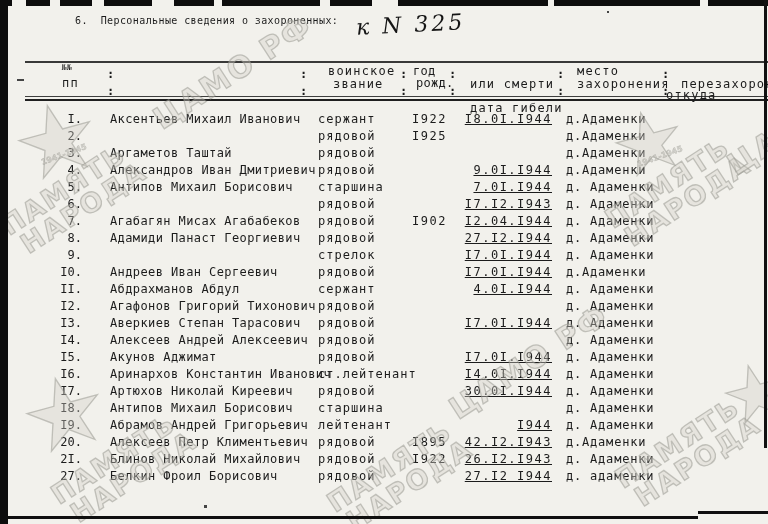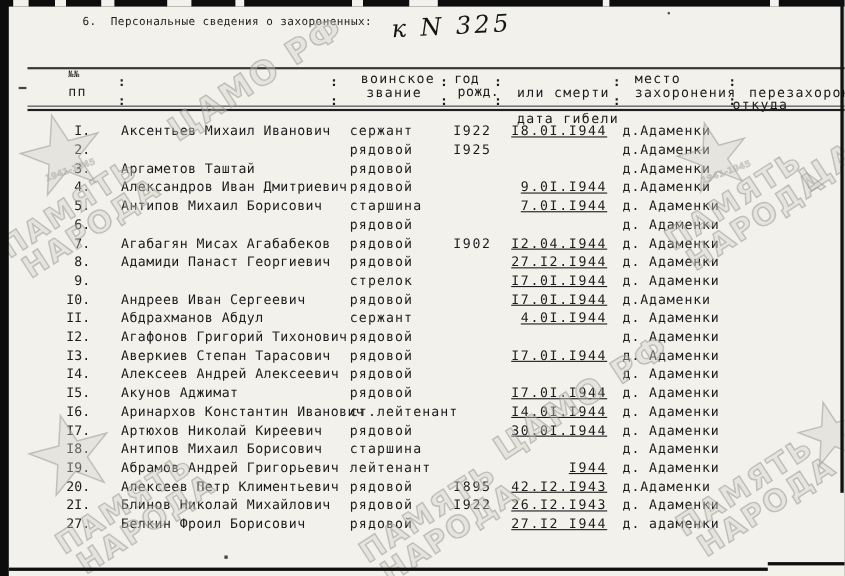--- a/index.html
+++ b/index.html
@@ -175,20 +175,21 @@
       <span class="c c-rank">старшина</span>
       <span class="c c-born"></span>
       <span class="c c-died">7.0I.I944</span>
       <span class="c c-place">д. Адаменки</span>
     </div>
 
     <div class="row">
       <span class="c c-num">6.</span>
       <span class="c c-rank">рядовой</span>
       <span class="c c-born"></span>
+      <span class="c c-died">I7.I2.I943</span>
       <span class="c c-place">д. Адаменки</span>
     </div>
 
     <div class="row">
       <span class="c c-num">7.</span>
       <span class="c c-name">Агабагян Мисах Агабабеков</span>
       <span class="c c-rank">рядовой</span>
       <span class="c c-born">I902</span>
       <span class="c c-died">I2.04.I944</span>
       <span class="c c-place">д. Адаменки</span>

